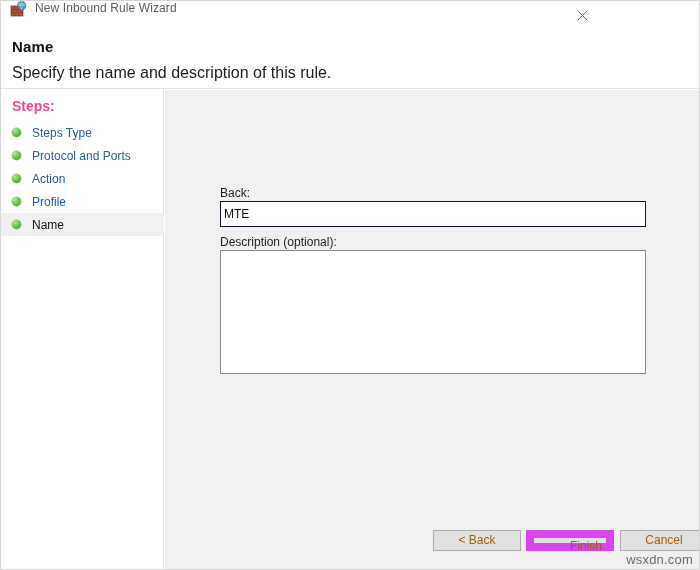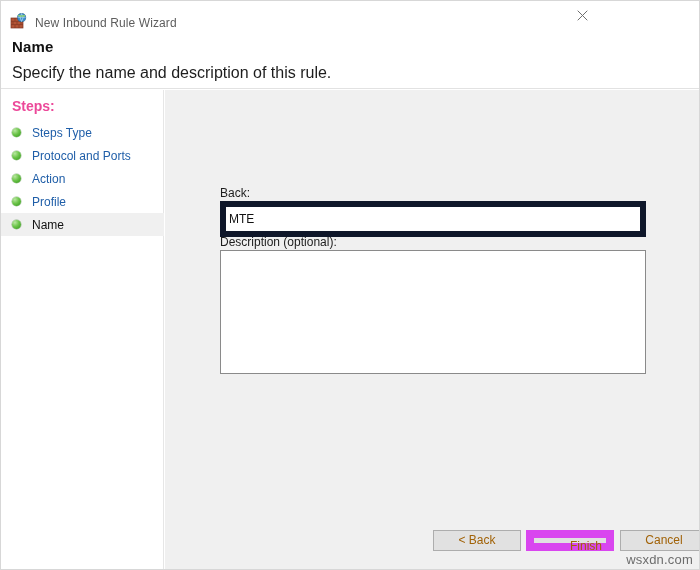--- a/index.html
+++ b/index.html
@@ -26,21 +26,21 @@
   }
 
   
   #titlebar {
     position: absolute;
     left: 0; top: 0;
     width: 604px;
     height: 29px;
     background: #ffffff;
     display: flex;
-    align-items: flex-end;
+    align-items: flex-start;
   }
   #title-icon {
     width: 17px;
     height: 17px;
     margin-left: 9px;
     margin-right: 8px;
     position: relative;
     flex: 0 0 auto;
   }
   #title-text {
@@ -160,21 +160,21 @@
   #description-label { left: 55px; top: 145px; }
 
   #name-input {
     position: absolute;
     left: 55px;
     top: 111px;
     width: 426px;
     height: 19px;
     box-sizing: border-box;
     background: #ffffff;
-    border: 6px solid #0f172a;
+    border: 1px solid #0f172a;
     font-family: "Liberation Sans", sans-serif;
     font-size: 12px;
     color: #111111;
     padding: 12px 3px;
     line-height: 17px;
     outline: none;
   }
 
   #description-input {
     position: absolute;

